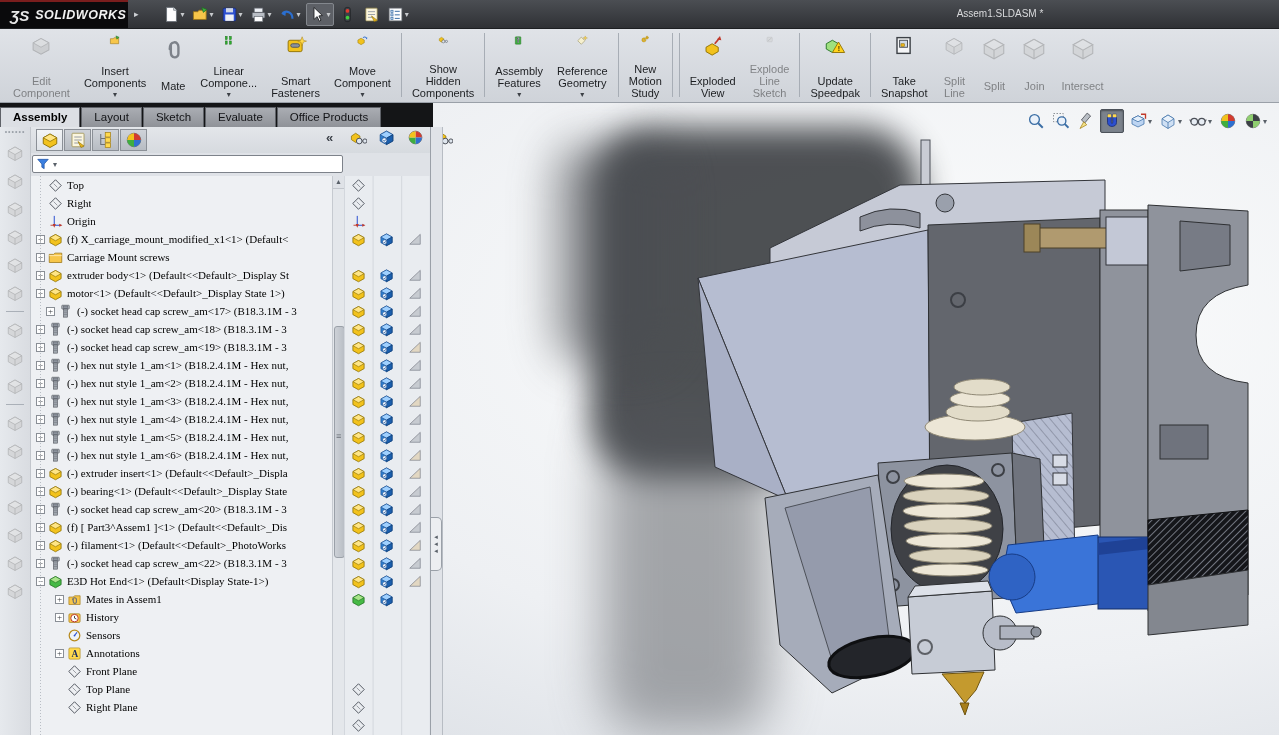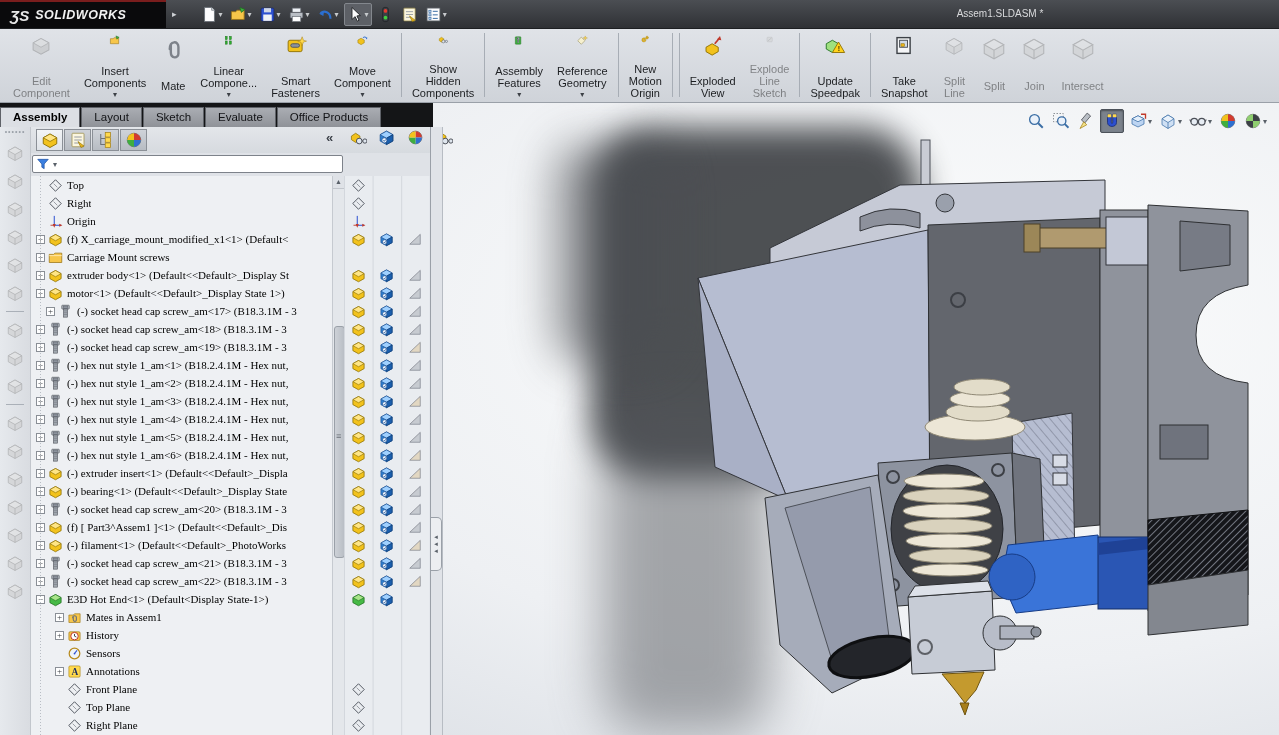--- a/index.html
+++ b/index.html
@@ -3,21 +3,21 @@
 <meta charset="utf-8">
 <style>
   html,body{margin:0;padding:0;}
   body{width:1279px;height:735px;overflow:hidden;position:relative;
        font-family:"Liberation Sans",sans-serif;background:#e2e5ea;
        -webkit-font-smoothing:antialiased;}
   
   #titlebar{position:absolute;left:0;top:0;width:1279px;height:28px;
     background:linear-gradient(#4b4e53,#2f3135);border-bottom:1px solid #1d1f22;
     display:flex;align-items:center;z-index:30;}
-  #logo{width:166px;height:28px;background:#0a0a0c;color:#fff;display:flex;
+  #logo{width:128px;height:28px;background:#0a0a0c;color:#fff;display:flex;
     align-items:center;gap:6px;padding-left:10px;box-sizing:border-box;
     border-top:2px solid #7a1d1d;}
   #logo .mark{font-style:italic;font-weight:bold;font-size:15px;color:#e8e8e8;}
   #logo .brand{font-style:italic;font-weight:bold;font-size:12.5px;letter-spacing:.5px;color:#f2f2f2;}
   #logo-arrow{color:#cfd2d6;font-size:9px;margin-left:6px;}
   #qat{display:flex;align-items:center;gap:3px;margin-left:22px;}
   .qbtn{display:flex;align-items:center;padding:2px 2px;border-radius:2px;}
   .qbtn.pressed{background:#5d6océ;}
   .qbtn.pressed{background:#5d6066;border:1px solid #83878d;}
   .qcaret{color:#c7cacd;font-size:8px;margin-left:1px;}
@@ -479,21 +479,21 @@
 Geometry</span>
       <span class="caret">▾</span>
     </div>
     <div class="rsep"></div>
     <div class="ritem ">
       <svg class="ic " width="26" height="26">
         <use href="#sy-gears"></use>
       </svg>
       <span class="rlabel">New
 Motion
-Origin</span>
+Study</span>
     </div>
     <div class="rsep"></div>
     <div class="rsep"></div>
     <div class="ritem ">
       <svg class="ic " width="26" height="26">
         <use href="#sy-figure-explode"></use>
       </svg>
       <span class="rlabel">Exploded
 View</span>
     </div>
@@ -841,27 +841,20 @@
             <use href="#sy-box3d"></use>
           </svg>
           <span class="tlabel">(f) [ Part3^Assem1 ]&lt;1&gt; (Default&lt;&lt;Default&gt;_Dis</span>
         </div>
         <div class="trow" style="padding-left:6px">
           <span class="exp">+</span>
           <svg class="ic t-yellow" width="15" height="15">
             <use href="#sy-box3d"></use>
           </svg>
           <span class="tlabel">(-) filament&lt;1&gt; (Default&lt;&lt;Default&gt;_PhotoWorks</span>
-        </div>
-        <div class="trow" style="padding-left:6px">
-          <span class="exp">+</span>
-          <svg class="ic " width="15" height="15">
-            <use href="#sy-screw"></use>
-          </svg>
-          <span class="tlabel">(-) socket head cap screw_am&lt;21&gt; (B18.3.1M - 3</span>
         </div>
         <div class="trow" style="padding-left:6px">
           <span class="exp">+</span>
           <svg class="ic " width="15" height="15">
             <use href="#sy-screw"></use>
           </svg>
           <span class="tlabel">(-) socket head cap screw_am&lt;22&gt; (B18.3.1M - 3</span>
         </div>
         <div class="trow" style="padding-left:6px">
           <span class="exp">−</span>

